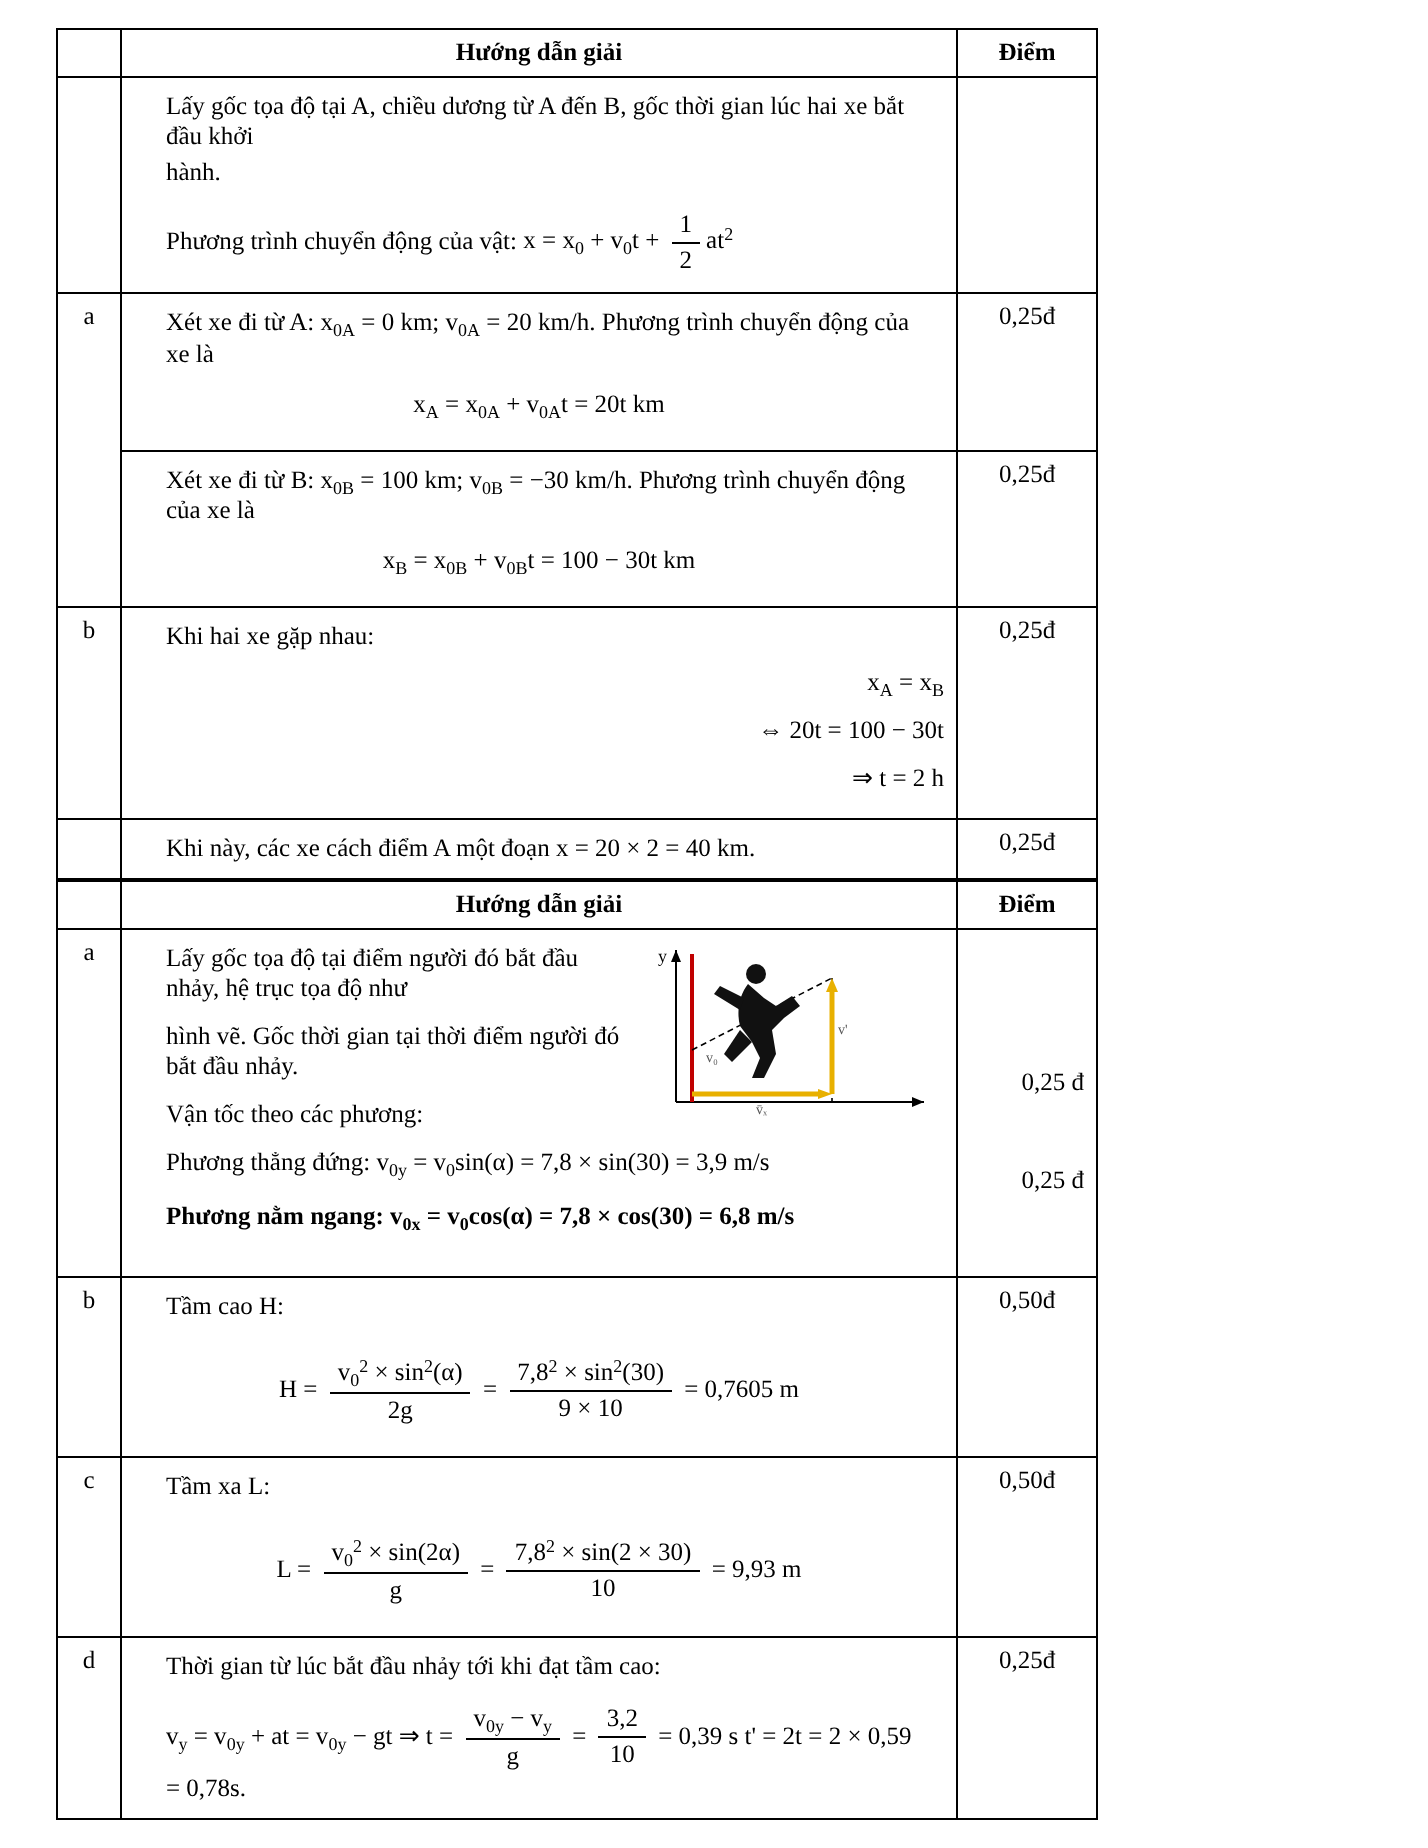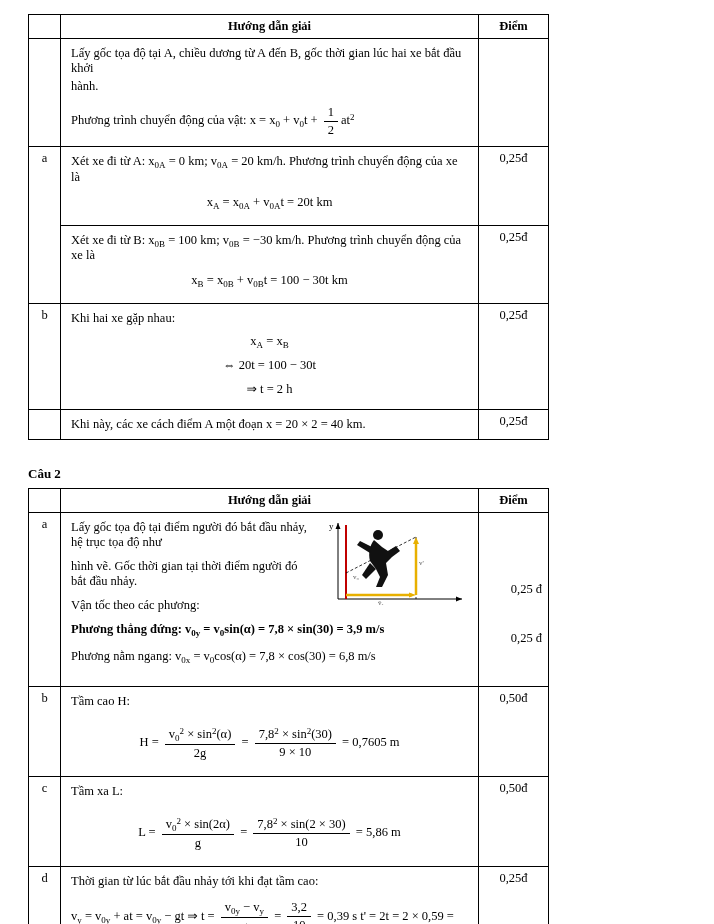--- a/index.html
+++ b/index.html
@@ -18,23 +18,23 @@
   }
   table.doc td,table.doc th{
     border:1px solid #000;
     vertical-align:top;
     padding:4px 6px;
   }
   .c-label{width:32px;text-align:center;vertical-align:middle;}
   .c-score{width:70px;text-align:center;vertical-align:middle;}
   th.head{text-align:center;font-weight:bold;padding:4px 0;}
   .mid{vertical-align:middle;}
-  .line{margin:3px 4px;}
+  .line{margin:3px 16px;}
   .eq{margin:10px 0;text-align:center;}
-  .eq2{margin:8px 0;text-align:center;}
+  .eq2{margin:8px 0;text-align:right;}
   sub{font-size:0.72em;vertical-align:-0.32em;}
   sup{font-size:0.72em;vertical-align:0.45em;}
   .frac{display:inline-block;vertical-align:middle;text-align:center;margin:0 3px;}
   .frac .num{display:block;padding:0 4px;border-bottom:1px solid #000;line-height:1.35;}
   .frac .den{display:block;padding:0 4px;line-height:1.35;}
   .sect-title{font-weight:bold;font-size:13px;margin:26px 0 6px 28px;}
   .blk2{margin-top:0;}
   .fig{
     position:relative;
     float:right;
@@ -121,21 +121,20 @@
     <tr>
       <td class="c-label"></td>
       <td>
         <div class="line">Khi này, các xe cách điểm A một đoạn x = 20 × 2 = 40 km.</div>
       </td>
       <td class="c-score mid">0,25đ</td>
     </tr>
   </tbody>
     </table>
 
-  <div class="sect-title" style="margin-left:0;">Câu 2</div>
 
   <table class="doc blk2">
     <colgroup>
       <col style="width:32px">
         <col>
         <col style="width:70px">
     </colgroup>
     <tbody>
         <tr>
       <th class="head"></th>
@@ -174,24 +173,24 @@
             <text x="9" y="12" font-family="Liberation Serif, serif" font-size="9">y</text>
             <text x="133" y="92" font-family="Liberation Serif, serif" font-size="9" visibility="hidden">x</text>
             <text x="33" y="62" font-family="Liberation Serif, serif" font-size="7" fill="#555">v₀</text>
             <text x="99" y="48" font-family="Liberation Serif, serif" font-size="7" fill="#555">v'</text>
             <text x="58" y="88" font-family="Liberation Serif, serif" font-size="7" fill="#555">v̄ₓ</text>
           </svg>
         </div>
         <div class="line">Lấy gốc tọa độ tại điểm người đó bắt đầu nhảy, hệ trục tọa độ như</div>
         <div class="line" style="margin-top:9px;">hình vẽ. Gốc thời gian tại thời điểm người đó bắt đầu nhảy.</div>
         <div class="line" style="margin-top:9px;">Vận tốc theo các phương:</div>
-        <div class="line" style="margin-top:9px;font-weight:bold;">
+        <div class="line" style="margin-top:9px;">
           Phương thẳng đứng: v<sub>0y</sub> = v<sub>0</sub>sin(α) = 7,8 × sin(30) = 3,9 m/s
         </div>
-        <div class="line" style="margin-top:11px;">
+        <div class="line" style="margin-top:11px;font-weight:bold;">
           Phương nằm ngang: v<sub>0x</sub> = v<sub>0</sub>cos(α) = 7,8 × cos(30) = 6,8 m/s
         </div>
         <div style="clear:both;height:14px;"></div>
       </td>
       <td class="c-score" style="vertical-align:middle;text-align:right;">
         <div style="margin-top:28px;">0,25 đ</div>
         <div style="margin-top:34px;">0,25 đ</div>
       </td>
     </tr>
 
@@ -224,21 +223,21 @@
           <span>L =</span>
           <span class="frac">
             <span class="num">v<sub>0</sub><sup>2</sup> × sin(2α)</span>
             <span class="den">g</span>
           </span>
           =
           <span class="frac">
             <span class="num">7,8<sup>2</sup> × sin(2 × 30)</span>
             <span class="den">10</span>
           </span>
-          <span>= 5,86 m</span>
+          <span>= 9,93 m</span>
         </div>
       </td>
       <td class="c-score mid">0,50đ</td>
     </tr>
 
     <tr>
       <td class="c-label mid">d</td>
       <td style="height:52px;">
         <div class="line">Thời gian từ lúc bắt đầu nhảy tới khi đạt tầm cao:</div>
         <div class="line" style="margin-top:10px;">

